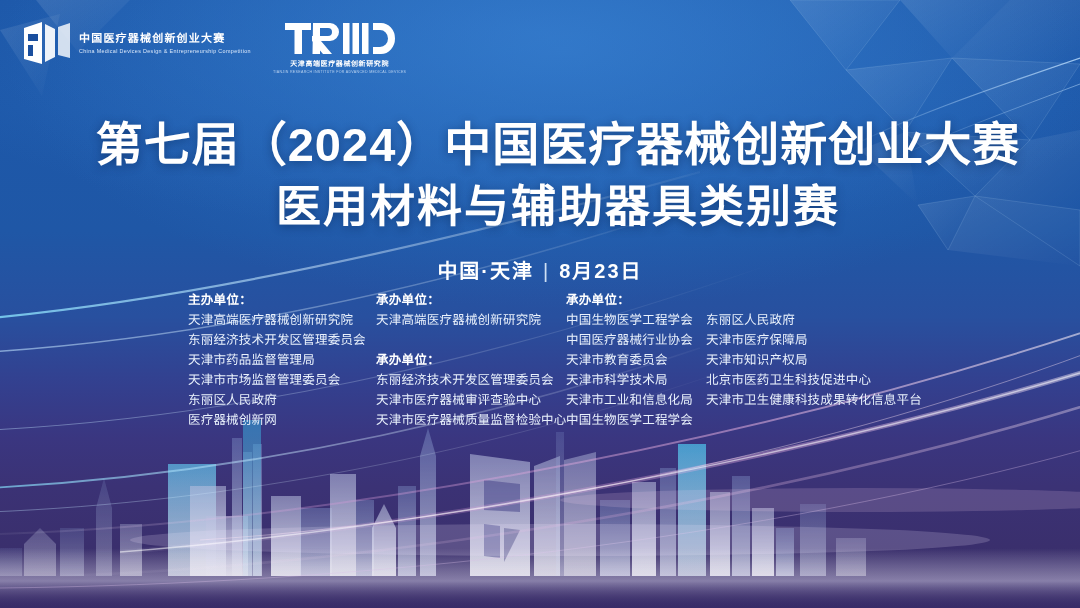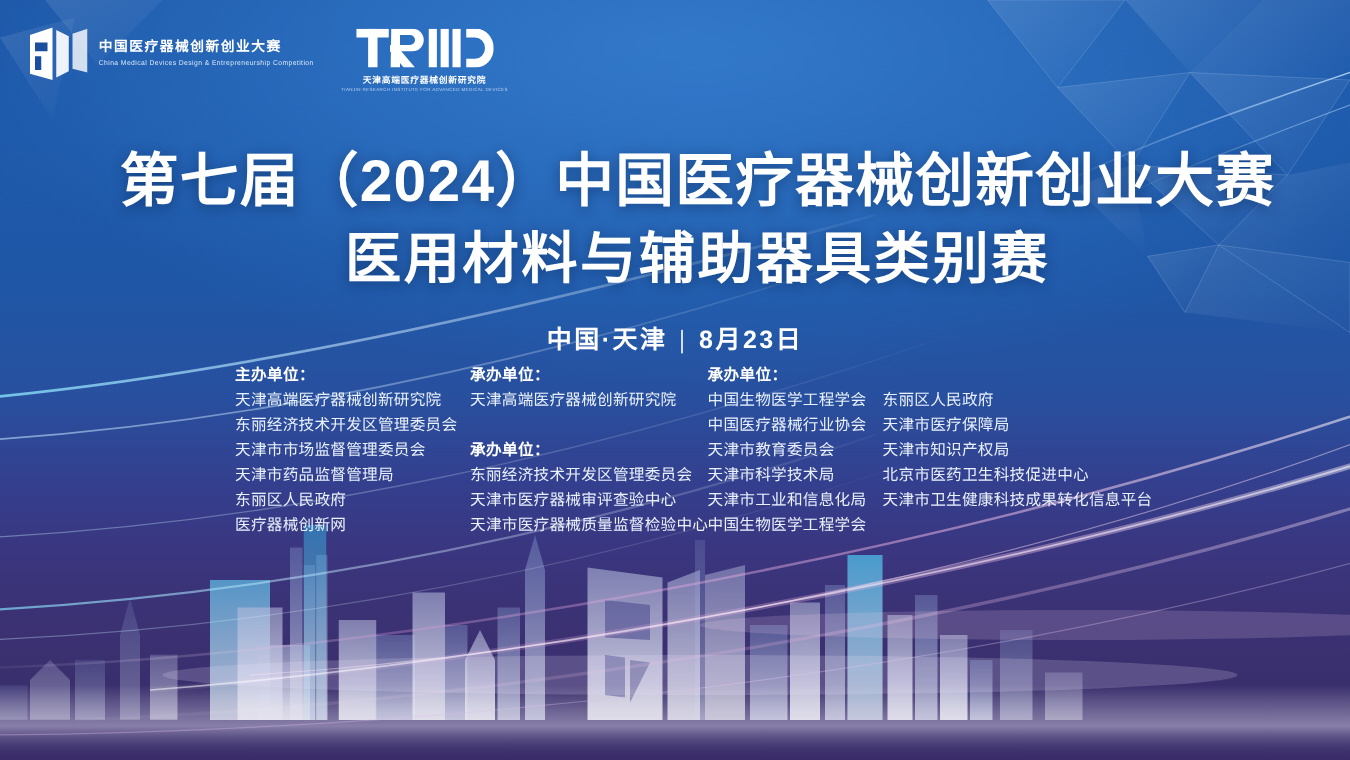--- a/index.html
+++ b/index.html
@@ -199,22 +199,22 @@
   <div class="datebar">
     <span>中国·天津</span><span class="sep">|</span><span>8月23日</span>
   </div>
 
   <div class="orgs">
 
     <div class="org-col col-1">
       <div class="org-head">主办单位：</div>
       <div class="org-item">天津高端医疗器械创新研究院</div>
       <div class="org-item">东丽经济技术开发区管理委员会</div>
+      <div class="org-item">天津市药品监督管理局</div>
       <div class="org-item">天津市市场监督管理委员会</div>
-      <div class="org-item">天津市药品监督管理局</div>
       <div class="org-item">东丽区人民政府</div>
       <div class="org-item">医疗器械创新网</div>
     </div>
 
     <div class="org-col col-2">
       <div class="org-head">承办单位：</div>
       <div class="org-item">天津高端医疗器械创新研究院</div>
       <div class="org-gap"></div>
       <div class="org-head">承办单位：</div>
       <div class="org-item">东丽经济技术开发区管理委员会</div>

